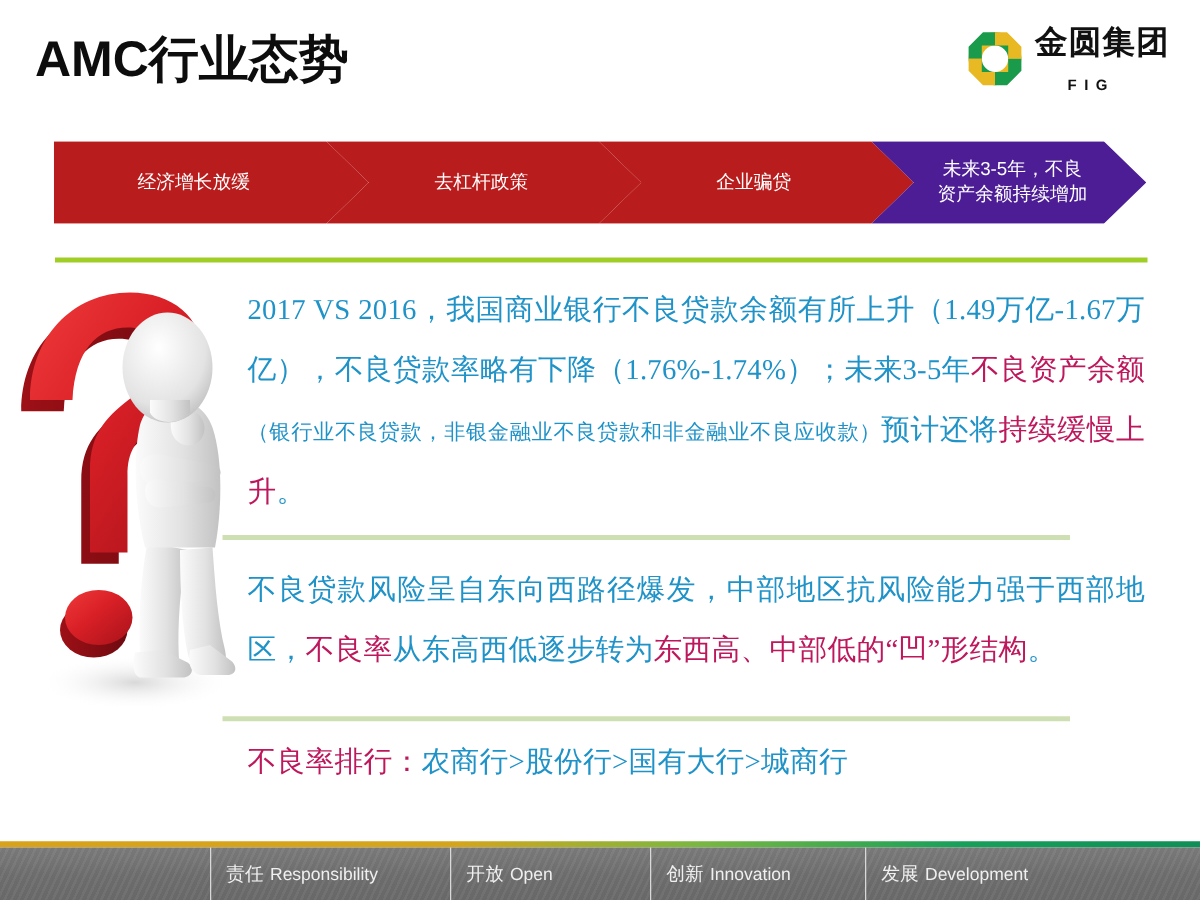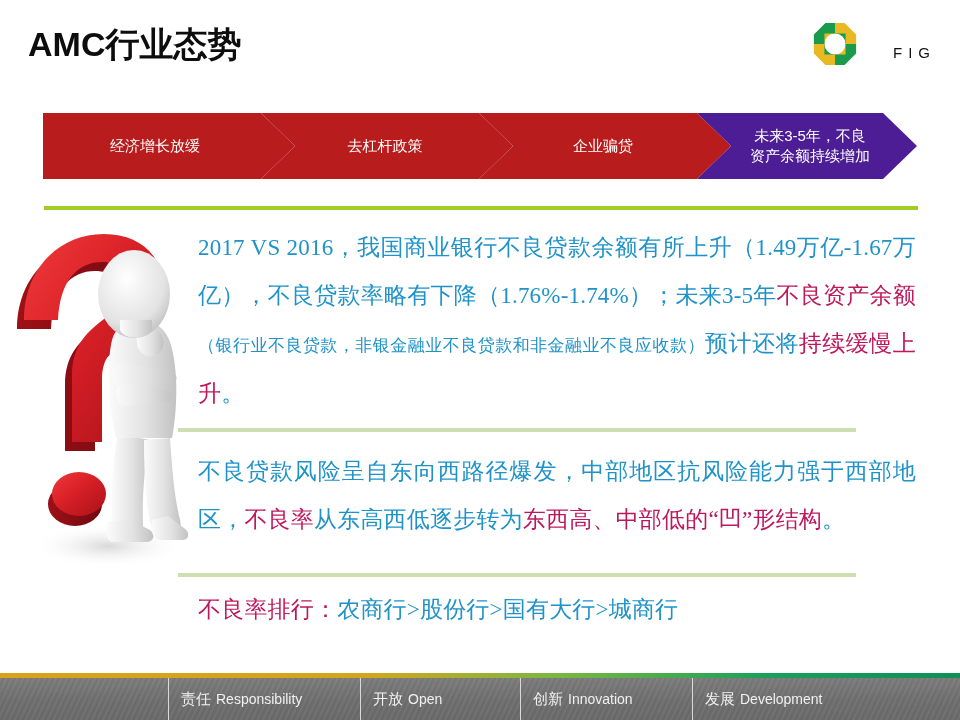--- a/index.html
+++ b/index.html
@@ -21,21 +21,21 @@
     left: 0; top: 0;
     width: 960px; height: 720px;
     background: #ffffff;
   }
 
   
   .page-title {
     position: absolute;
     left: 28px;
     top: 26px;
-    font-size: 34px;
+    font-size: 40px;
     font-weight: bold;
     color: #0d0d0d;
     letter-spacing: 0px;
     line-height: 1.1;
     white-space: nowrap;
   }
 
   
   .logo {
     position: absolute;
@@ -56,22 +56,22 @@
     align-items: flex-start;
     line-height: 1;
   }
   .logo-cn {
     font-size: 26px;
     font-weight: bold;
     color: #111111;
     letter-spacing: 1px;
   }
   .logo-en {
-    font-size: 15px;
-    font-weight: normal;
+    font-size: 12px;
+    font-weight: bold;
     color: #111111;
     letter-spacing: 6px;
     margin-top: 16px;
     margin-left: 26px;
   }
 
   
   .process {
     position: absolute;
     left: 43px;
@@ -241,20 +241,21 @@
         <path d="M6 50 A44 44 0 0 1 50 6 L50 28 A22 22 0 0 0 28 50 Z" fill="#e8b923"></path>
         <path d="M50 6 L50 28 L28 28 L28 50 L6 50 L6 30 L30 6 Z" fill="#1a9a4b"></path>
         <path d="M94 50 L72 50 L72 72 L50 72 L50 94 L70 94 L94 70 Z" fill="#1a9a4b"></path>
         <path d="M94 50 L72 50 L72 28 L50 28 L50 6 L70 6 L94 30 Z" fill="#e8b923"></path>
         <path d="M6 50 L28 50 L28 72 L50 72 L50 94 L30 94 L6 70 Z" fill="#e8b923"></path>
         <rect x="38" y="38" width="24" height="24" fill="#ffffff"></rect>
         <path d="M40 34 L60 34 L60 44 L50 44 L50 56 L60 56 L60 66 L40 66 L40 56 L50 56 L50 44 L40 44 Z" fill="#1a9a4b" opacity="0"></path>
       </svg>
     </span>
     <span class="logo-text">
+      <span class="logo-cn">金圆集团</span>
       <span class="logo-en">FIG</span>
     </span>
   </div>
 
   <div class="process">
     <div class="chev chev-gray chev-0">
       <span class="chev-label">经济增长放缓</span>
     </div>
     <div class="chev chev-gray chev-1">
       <span class="chev-label">去杠杆政策</span>

